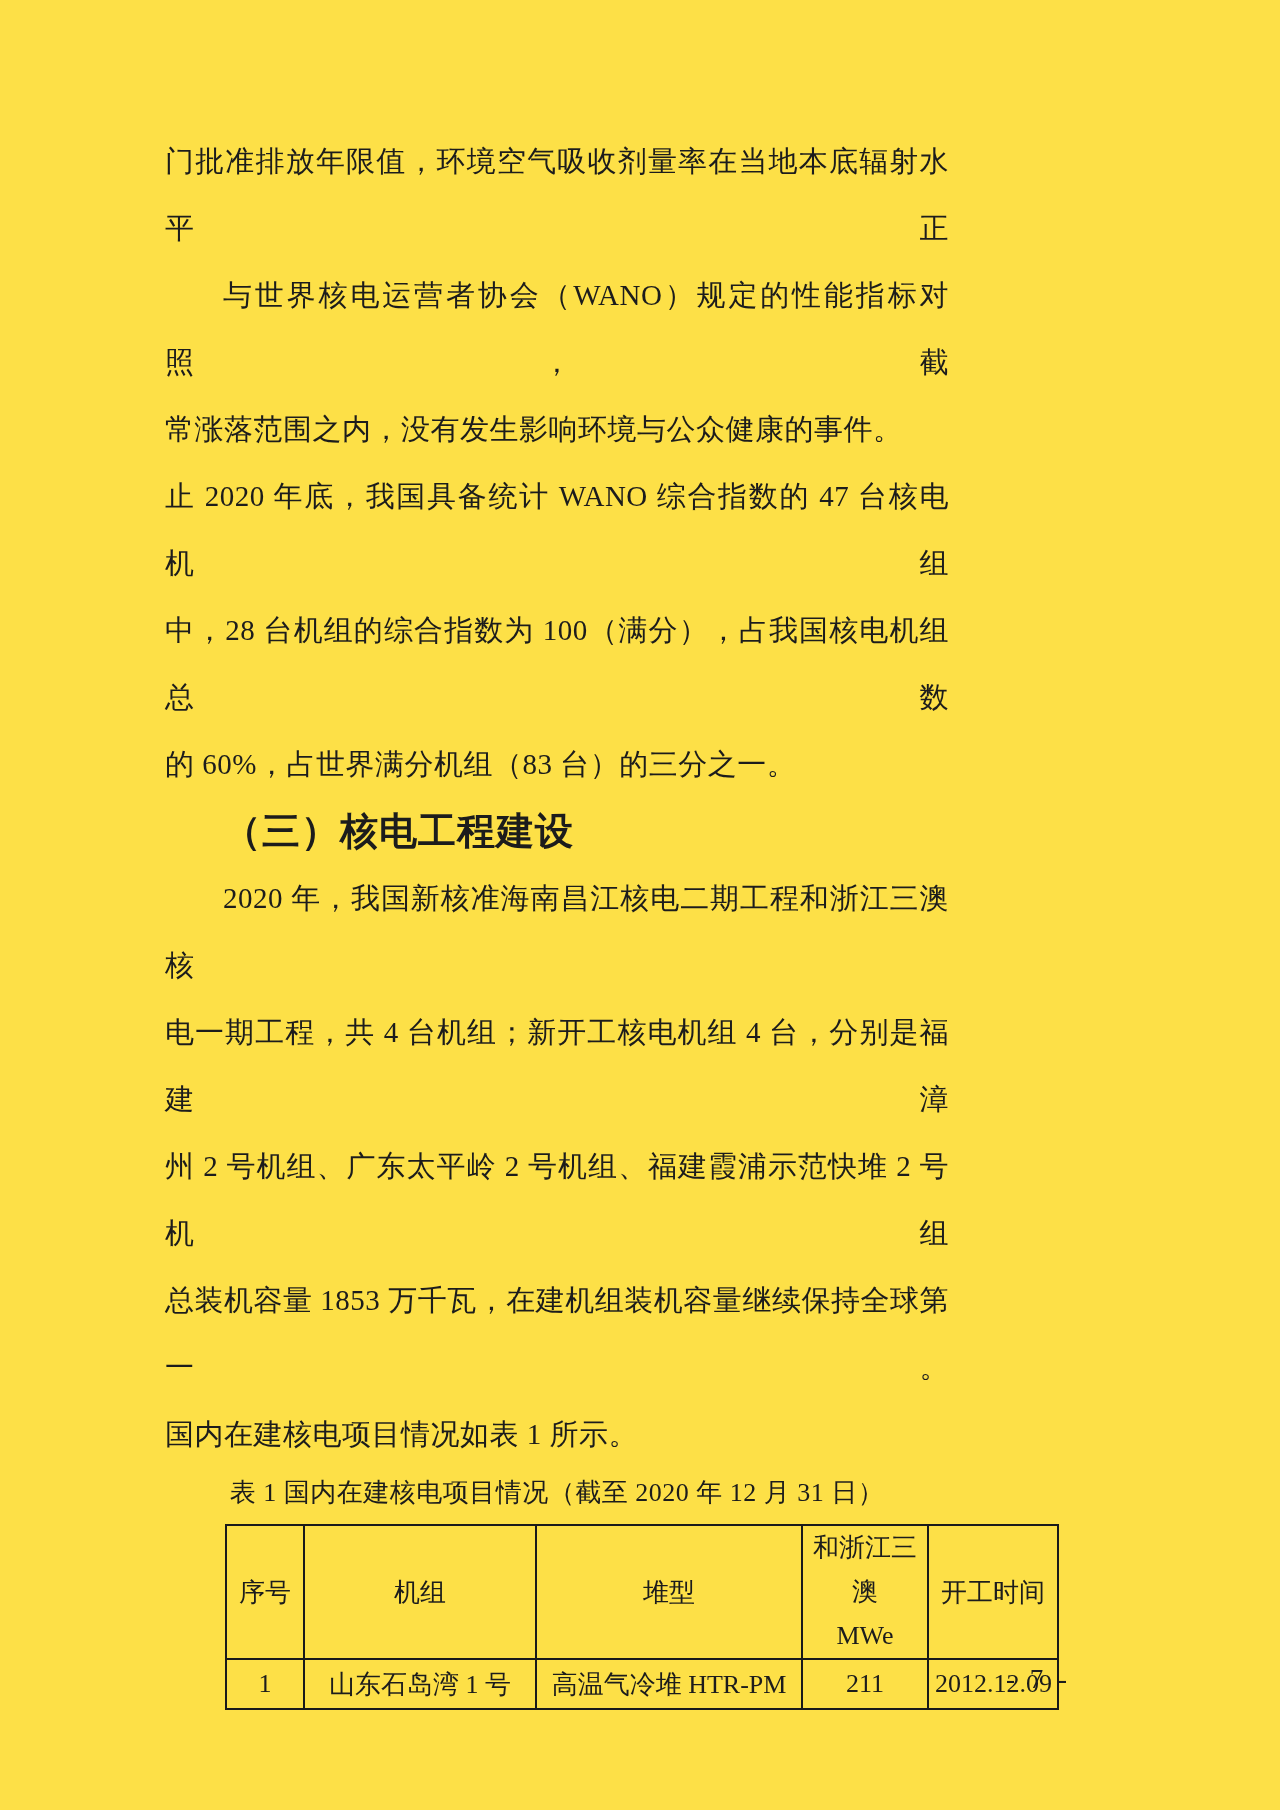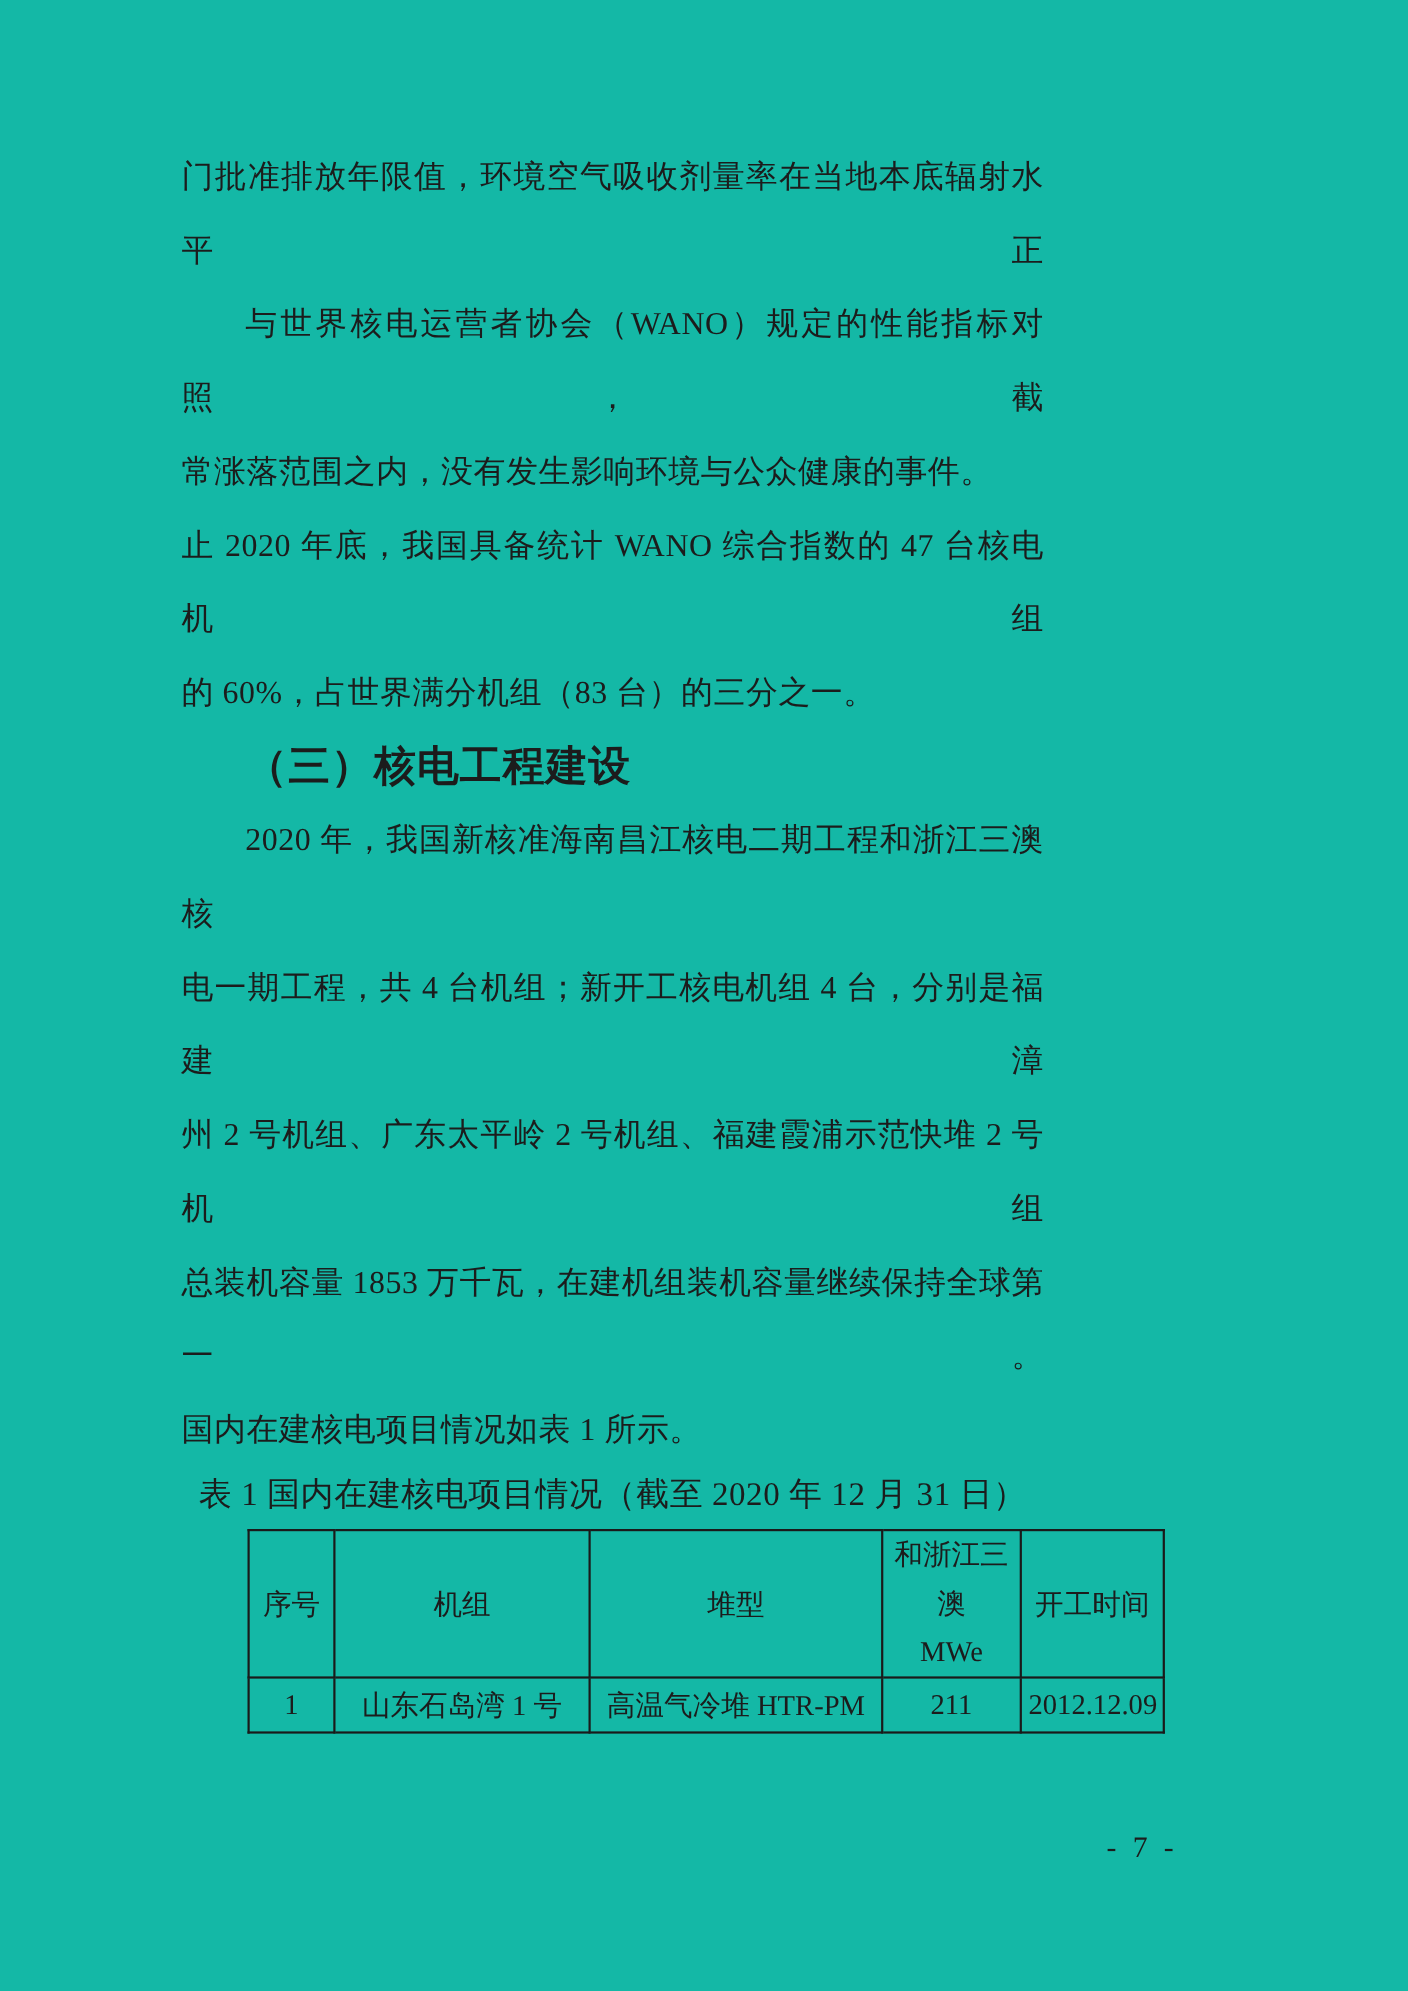--- a/index.html
+++ b/index.html
@@ -1,19 +1,19 @@
 <!DOCTYPE html>
 <html><head>
 <meta charset="utf-8">
 <style>
   html, body { margin:0; padding:0; background:#ffffff; }
   .page {
     position:relative;
     width:1280px; height:1810px;
-    background:#14b8a6;
+    background:#fde047;
     color:#1c1c1c;
     overflow:hidden;
     font-family:"Liberation Serif","DejaVu Serif",serif;
   }
   .content {
     position:absolute;
     left:165px; top:128px;
     width:784px;
   }
   .bodyline {
@@ -27,21 +27,21 @@
   .first-line { text-indent:58px; }
   .section-heading {
     font-family:"Liberation Sans","DejaVu Sans",sans-serif;
     font-weight:700;
     font-size:38px;
     line-height:67px;
     padding-left:58px;
     letter-spacing:1px;
   }
   .table-caption {
-    font-size:30px;
+    font-size:26px;
     line-height:42px;
     text-align:center;
     margin-top:4px;
     letter-spacing:0.5px;
   }
   table.projects-table {
     border-collapse:collapse;
     table-layout:fixed;
     width:832px;
     margin-left:60px;
@@ -72,20 +72,21 @@
 <body>
 
 <div class="page">
   <div class="content">
 
     <div class="bodyline">门批准排放年限值，环境空气吸收剂量率在当地本底辐射水平正</div>
     <div class="bodyline first-line">与世界核电运营者协会（WANO）规定的性能指标对照，截</div>
 
     <div class="bodyline para-end">常涨落范围之内，没有发生影响环境与公众健康的事件。</div>
     <div class="bodyline">止 2020 年底，我国具备统计 WANO 综合指数的 47 台核电机组</div>
+    <div class="bodyline">中，28 台机组的综合指数为 100（满分），占我国核电机组总数</div>
     <div class="bodyline para-end">的 60%，占世界满分机组（83 台）的三分之一。</div>
 
     <div class="section-heading">（三）核电工程建设</div>
 
     <div class="bodyline first-line">2020 年，我国新核准海南昌江核电二期工程和浙江三澳核</div>
     <div class="bodyline">电一期工程，共 4 台机组；新开工核电机组 4 台，分别是福建漳</div>
     <div class="bodyline">州 2 号机组、广东太平岭 2 号机组、福建霞浦示范快堆 2 号机组</div>
     <div class="bodyline">总装机容量 1853 万千瓦，在建机组装机容量继续保持全球第一。</div>
     <div class="bodyline para-end">国内在建核电项目情况如表 1 所示。</div>
 

